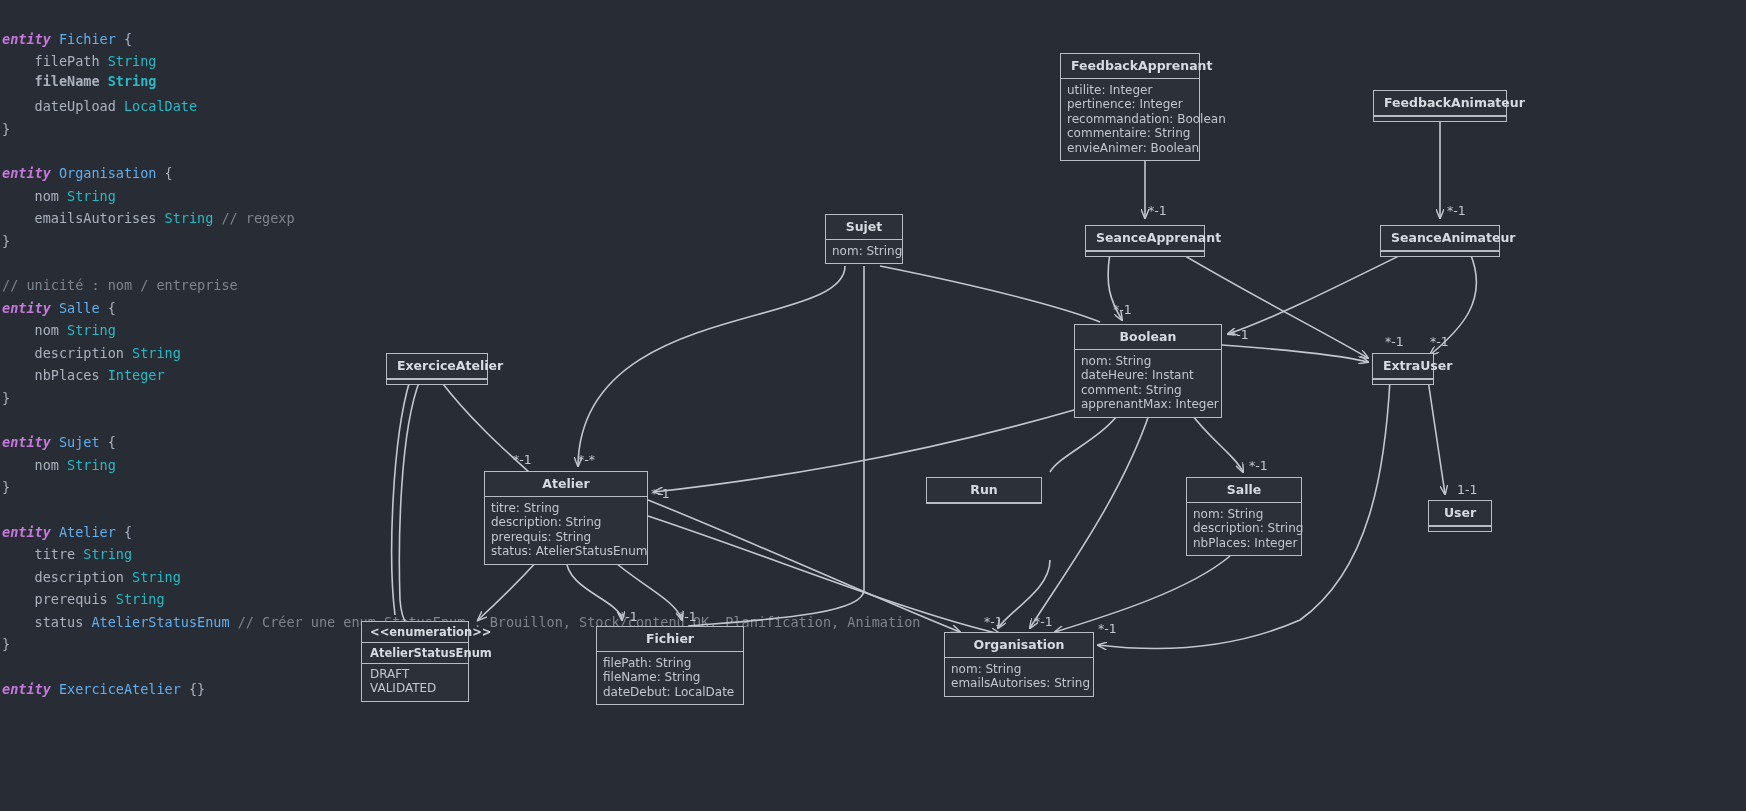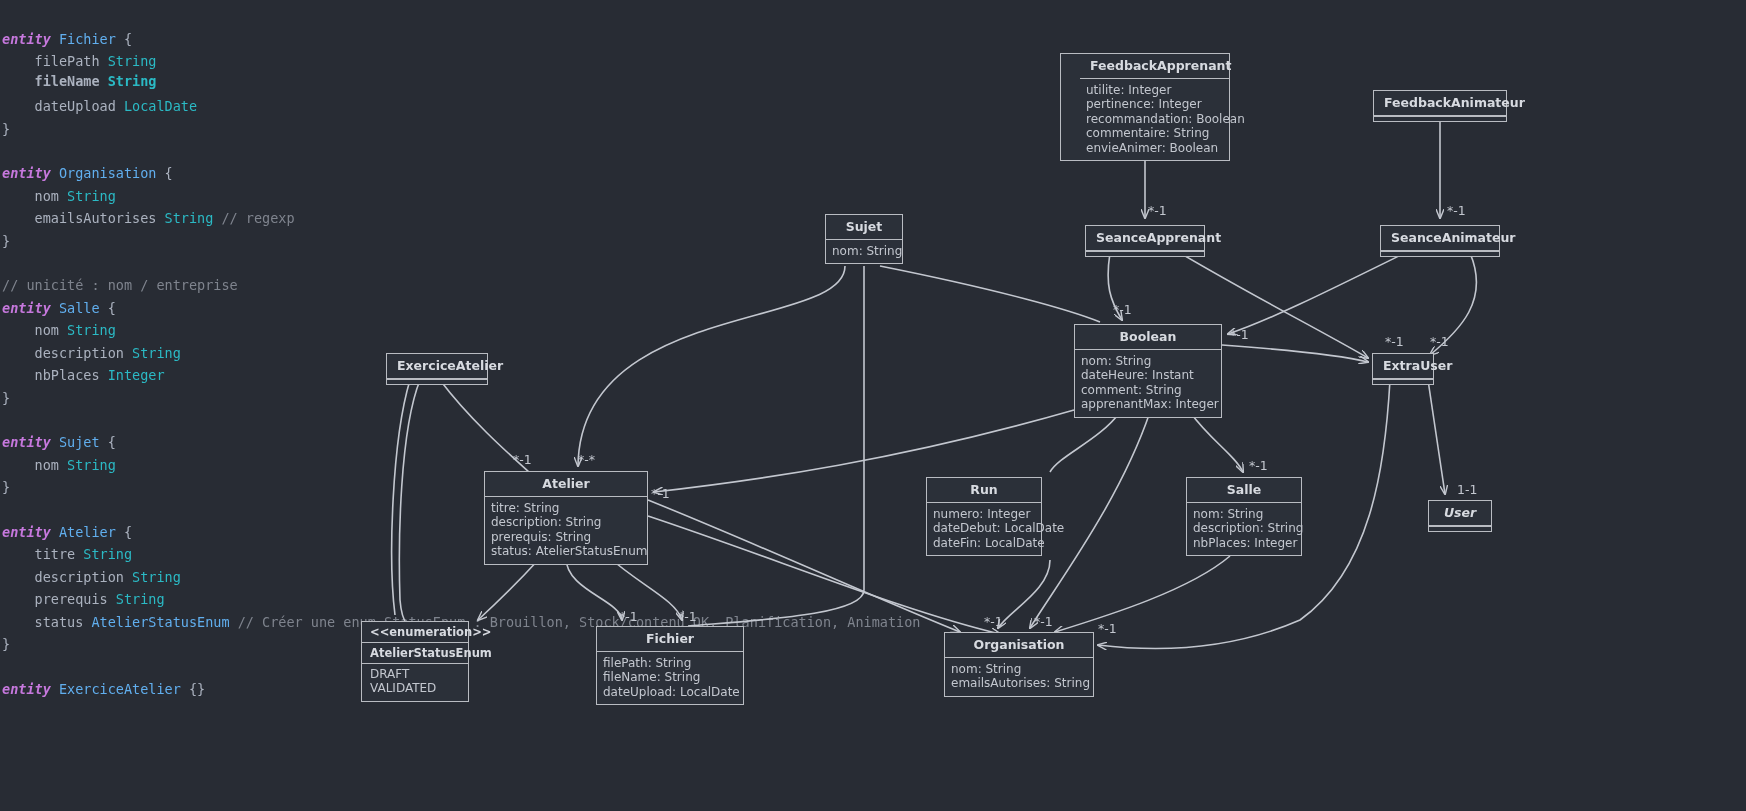--- a/index.html
+++ b/index.html
@@ -126,21 +126,21 @@
 
     <path d="M648,500 C760,545 880,600 960,632" marker-end="url(#arrow)"></path>
 
     <path d="M648,516 C780,560 900,610 1000,634" marker-end="url(#arrow)"></path>
 
     <path d="M410,380 C392,440 388,560 395,615"></path>
   </g>
 </svg>
 
 <div id="boxes">
-    <div class="umlbox" style="left: 1060px; top: 53px; width: 170px; padding-left: 19px;">
+    <div class="umlbox" style="left: 1060px; top: 53px; width: 140px;">
       <div class="umlhdr">FeedbackApprenant</div>
       <div class="umlbody">utilite: Integer
 pertinence: Integer
 recommandation: Boolean
 commentaire: String
 envieAnimer: Boolean</div>
     </div>
     <div class="umlbox" style="left: 1373px; top: 90px; width: 134px;">
       <div class="umlhdr">FeedbackAnimateur</div>
       <div class="umlempty"></div>
@@ -174,39 +174,36 @@
     </div>
     <div class="umlbox" style="left: 484px; top: 471px; width: 164px;">
       <div class="umlhdr">Atelier</div>
       <div class="umlbody">titre: String
 description: String
 prerequis: String
 status: AtelierStatusEnum</div>
     </div>
     <div class="umlbox" style="left: 926px; top: 477px; width: 116px;">
       <div class="umlhdr">Run</div>
-      <div class="umlbody">numero: Integer
-dateDebut: LocalDate
-dateFin: LocalDate</div>
     </div>
     <div class="umlbox" style="left: 1186px; top: 477px; width: 116px;">
       <div class="umlhdr">Salle</div>
       <div class="umlbody">nom: String
 description: String
 nbPlaces: Integer</div>
     </div>
-    <div class="umlbox" style="left: 1428px; top: 500px; width: 64px; font-style: italic;">
+    <div class="umlbox" style="left: 1428px; top: 500px; width: 64px;">
       <div class="umlhdr">User</div>
       <div class="umlempty"></div>
     </div>
     <div class="umlbox" style="left: 596px; top: 626px; width: 148px;">
       <div class="umlhdr">Fichier</div>
       <div class="umlbody">filePath: String
 fileName: String
-dateUpload: LocalDate</div>
+dateDebut: LocalDate</div>
     </div>
     <div class="umlbox" style="left: 944px; top: 632px; width: 150px;">
       <div class="umlhdr">Organisation</div>
       <div class="umlbody">nom: String
 emailsAutorises: String</div>
     </div>
     <div class="umlbox" style="left: 361px; top: 621px; width: 108px;">
       <div class="enumhdr">&lt;&lt;enumeration&gt;&gt;</div>
       <div class="enumname">AtelierStatusEnum</div>
       <div class="enumvals">DRAFT

